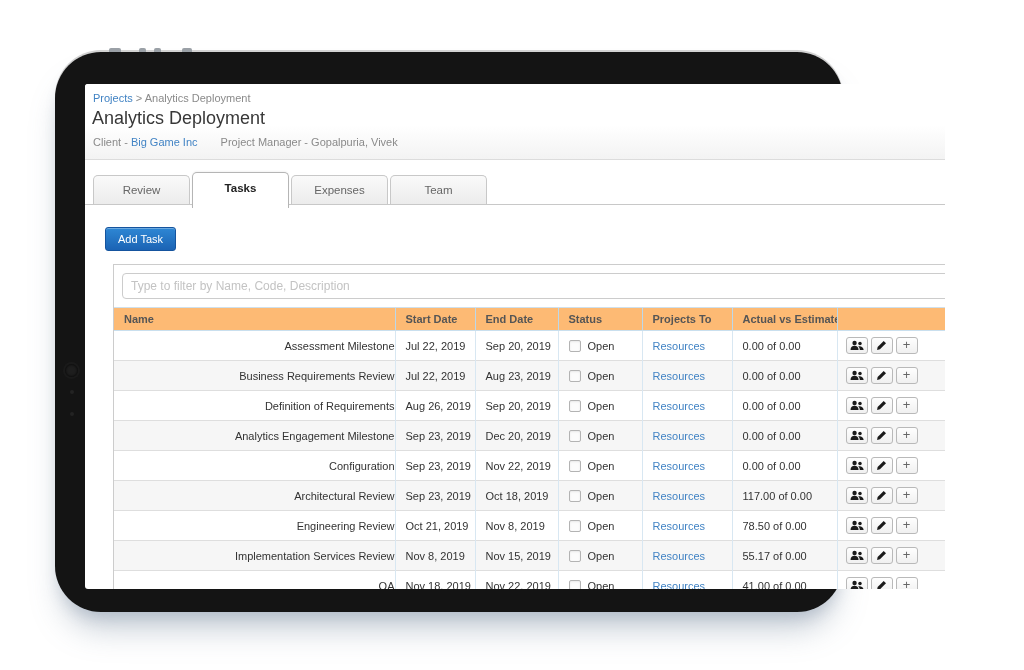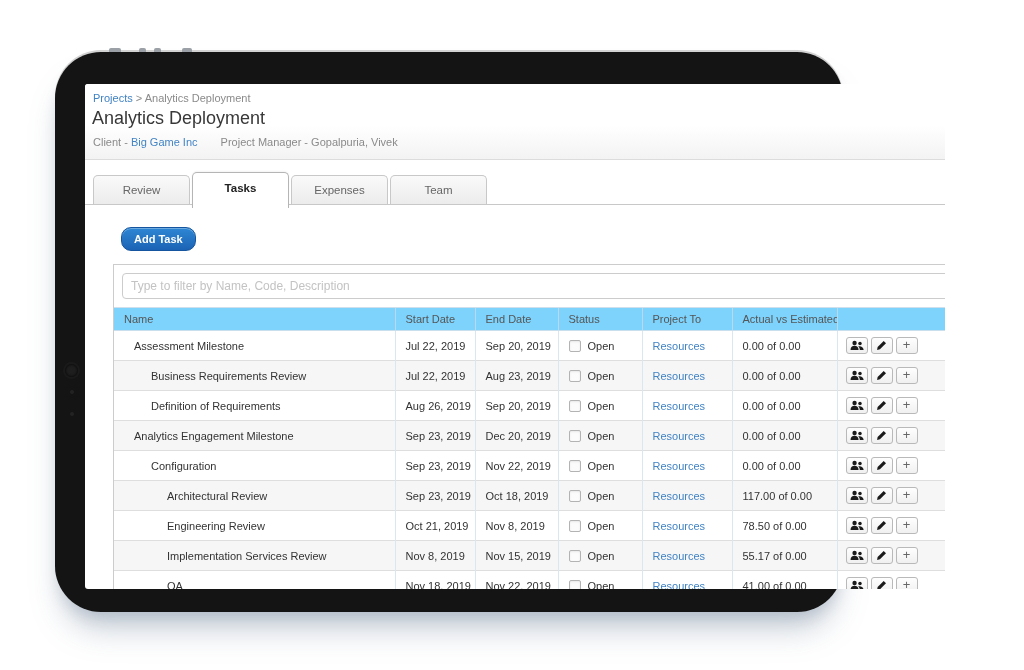--- a/index.html
+++ b/index.html
@@ -50,42 +50,42 @@
   .tab { position:relative; width:97px; height:29px; line-height:29px; text-align:center;
          font-size:11.5px; color:#666; background:linear-gradient(#fafafa,#ececec);
          border:1px solid #c8c8c8; border-bottom:none; border-radius:5px 5px 0 0;
          margin-right:2px; cursor:pointer; }
   .tab.active { background:#fff; color:#222; font-weight:bold; height:36px; line-height:31px;
                 margin-bottom:-4px; z-index:2; border-color:#b5b5b5;
                 box-shadow:0 -1px 2px rgba(0,0,0,.05); }
 
   
   .content { padding-top:22px; }
-  .btn-add { display:inline-block; margin-left:36px; padding:0 12px; height:24px; line-height:23px;
-             background:linear-gradient(#2e87d4,#1b63b4); border:1px solid #15549e; border-radius:10px;
-             color:#fff; font-size:11px; font-weight:bold; cursor:pointer;
+  .btn-add { display:inline-block; margin-left:20px; padding:0 12px; height:24px; line-height:23px;
+             background:linear-gradient(#2e87d4,#1b63b4); border:1px solid #15549e; border-radius:3px;
+             color:#fff; font-size:11px; font-weight:normal; cursor:pointer;
              box-shadow:inset 0 1px 0 rgba(255,255,255,.3); }
 
   .panel { margin:13px 0 0 28px; width:846px; border:1px solid #ccc; background:#fff; }
   .filter-input { display:block; margin:8px; width:calc(100% - 16px); height:26px;
                   border:1px solid #ccc; border-radius:4px; padding:0 8px;
                   font-size:12px; color:#555; outline:none;
                   font-family:"Liberation Sans", sans-serif; }
   .filter-input::placeholder { color:#c3c3c3; }
 
   table { width:100%; border-collapse:collapse; table-layout:fixed;
           font-size:11px; color:#333; margin-top:4px; }
-  thead th { background:#7dd3fc; color:#555; font-weight:400; text-align:left;
+  thead th { background:#fdba74; color:#555; font-weight:700; text-align:left;
              height:23px; padding:0 0 0 10px; border-left:1px solid #bcd8ea;
              border-top:1px solid #cfe0ec; border-bottom:1px solid #c9dfee;
              overflow:hidden; white-space:nowrap; }
   thead th:first-child { border-left:none; }
   tbody td { height:30px; padding:0 0 0 10px; border-top:1px solid #dedede;
              border-left:1px solid #d8e7f2; overflow:hidden; white-space:nowrap; }
-  tbody td:first-child { border-left:none; }
+  tbody td:first-child { border-left:none;text-align:right; }
   tbody tr:nth-child(even) { background:#f6f6f6; }
   td.ind-1 { padding-left:20px; }
   td.ind-2 { padding-left:37px; }
   td.ind-3 { padding-left:53px; }
   td a.res { color:#4183c4; text-decoration:none; }
 
   .chk { appearance:none; -webkit-appearance:none; width:12px; height:12px;
          border:1px solid #b3b3b3; border-radius:2px; background:#fbfbfb;
          box-shadow:inset 0 1px 2px rgba(0,0,0,.08); vertical-align:-2px;
          margin:0 7px 0 0; cursor:pointer; }
@@ -148,21 +148,21 @@
               <col style="width:90px">
               <col style="width:105px">
               <col>
           </colgroup>
           <thead>
             <tr>
               <th>Name</th>
               <th>Start Date</th>
               <th>End Date</th>
               <th>Status</th>
-              <th>Project To</th>
+              <th>Projects To</th>
               <th>Actual vs Estimated</th>
               <th></th>
             </tr>
           </thead>
           <tbody id="task-rows">
   <tr>
     <td class="name ind-1">Assessment Milestone</td>
     <td>Jul 22, 2019</td>
     <td>Sep 20, 2019</td>
     <td>

